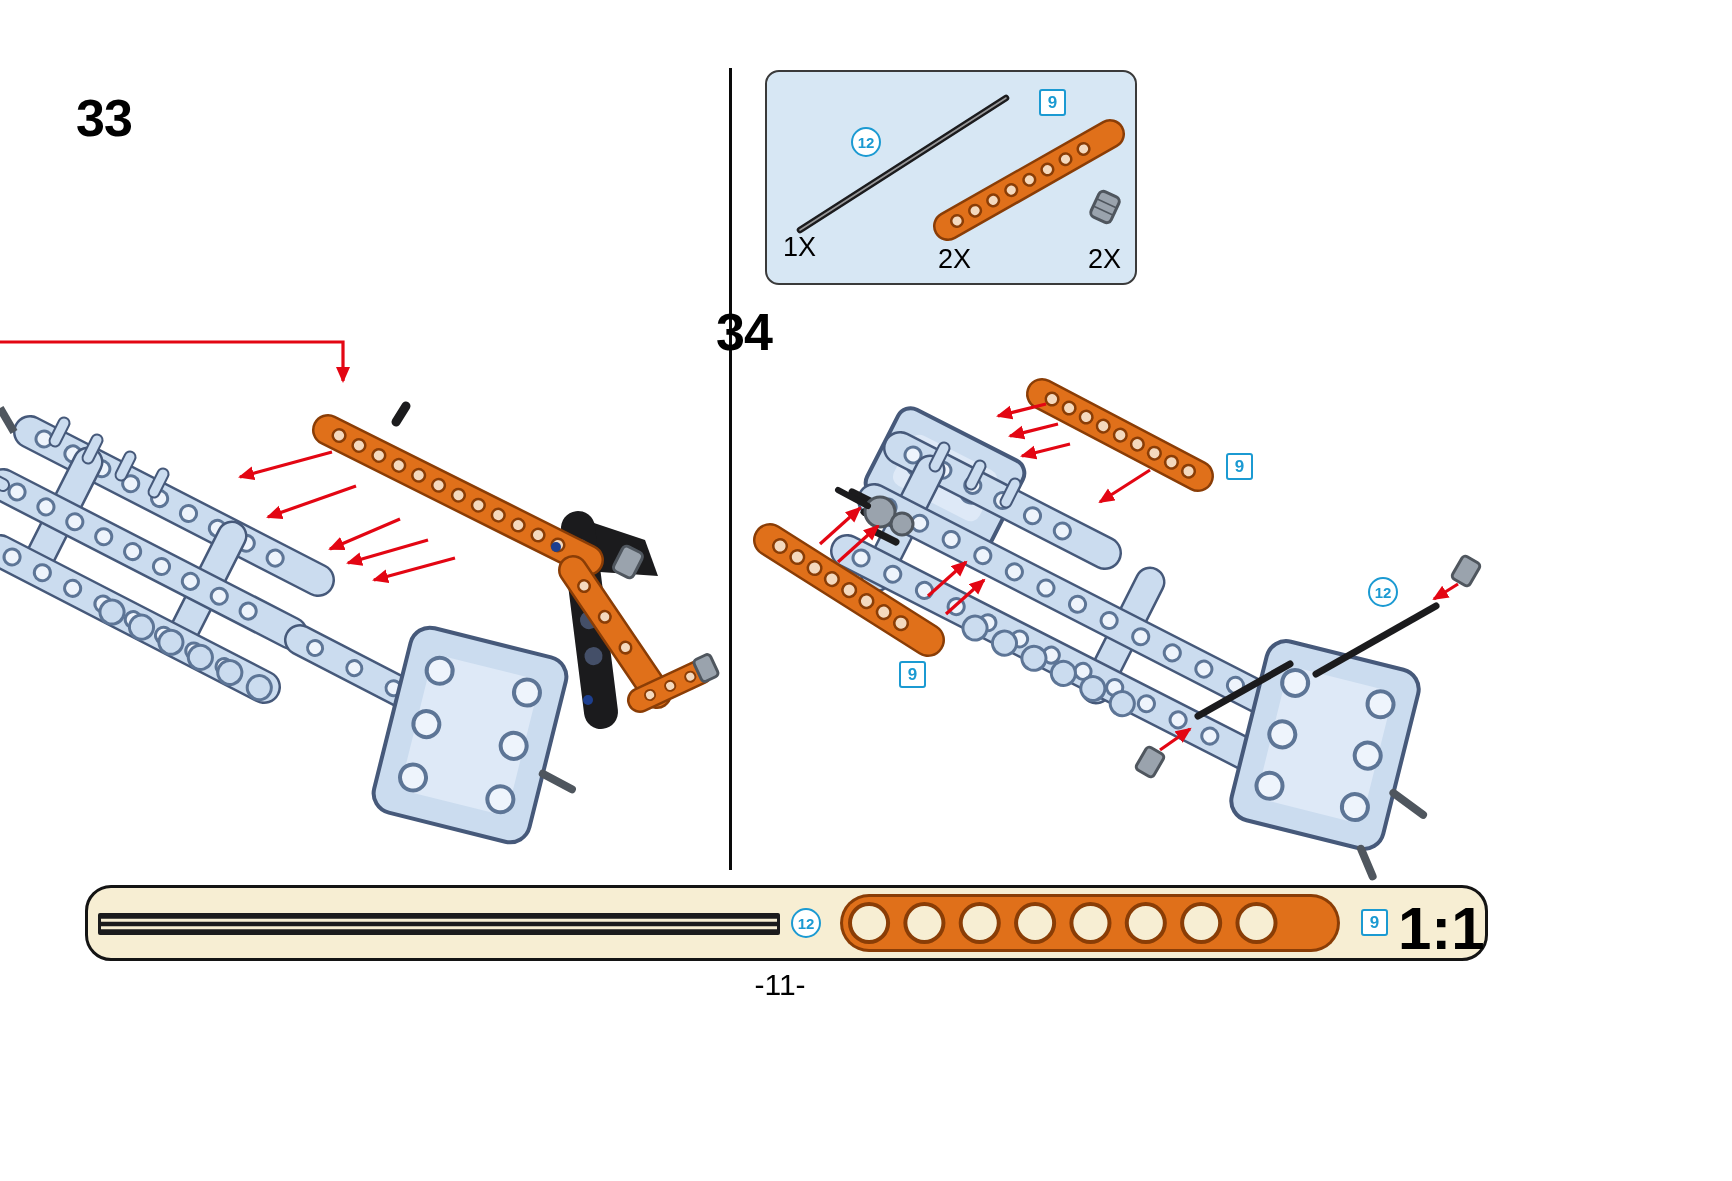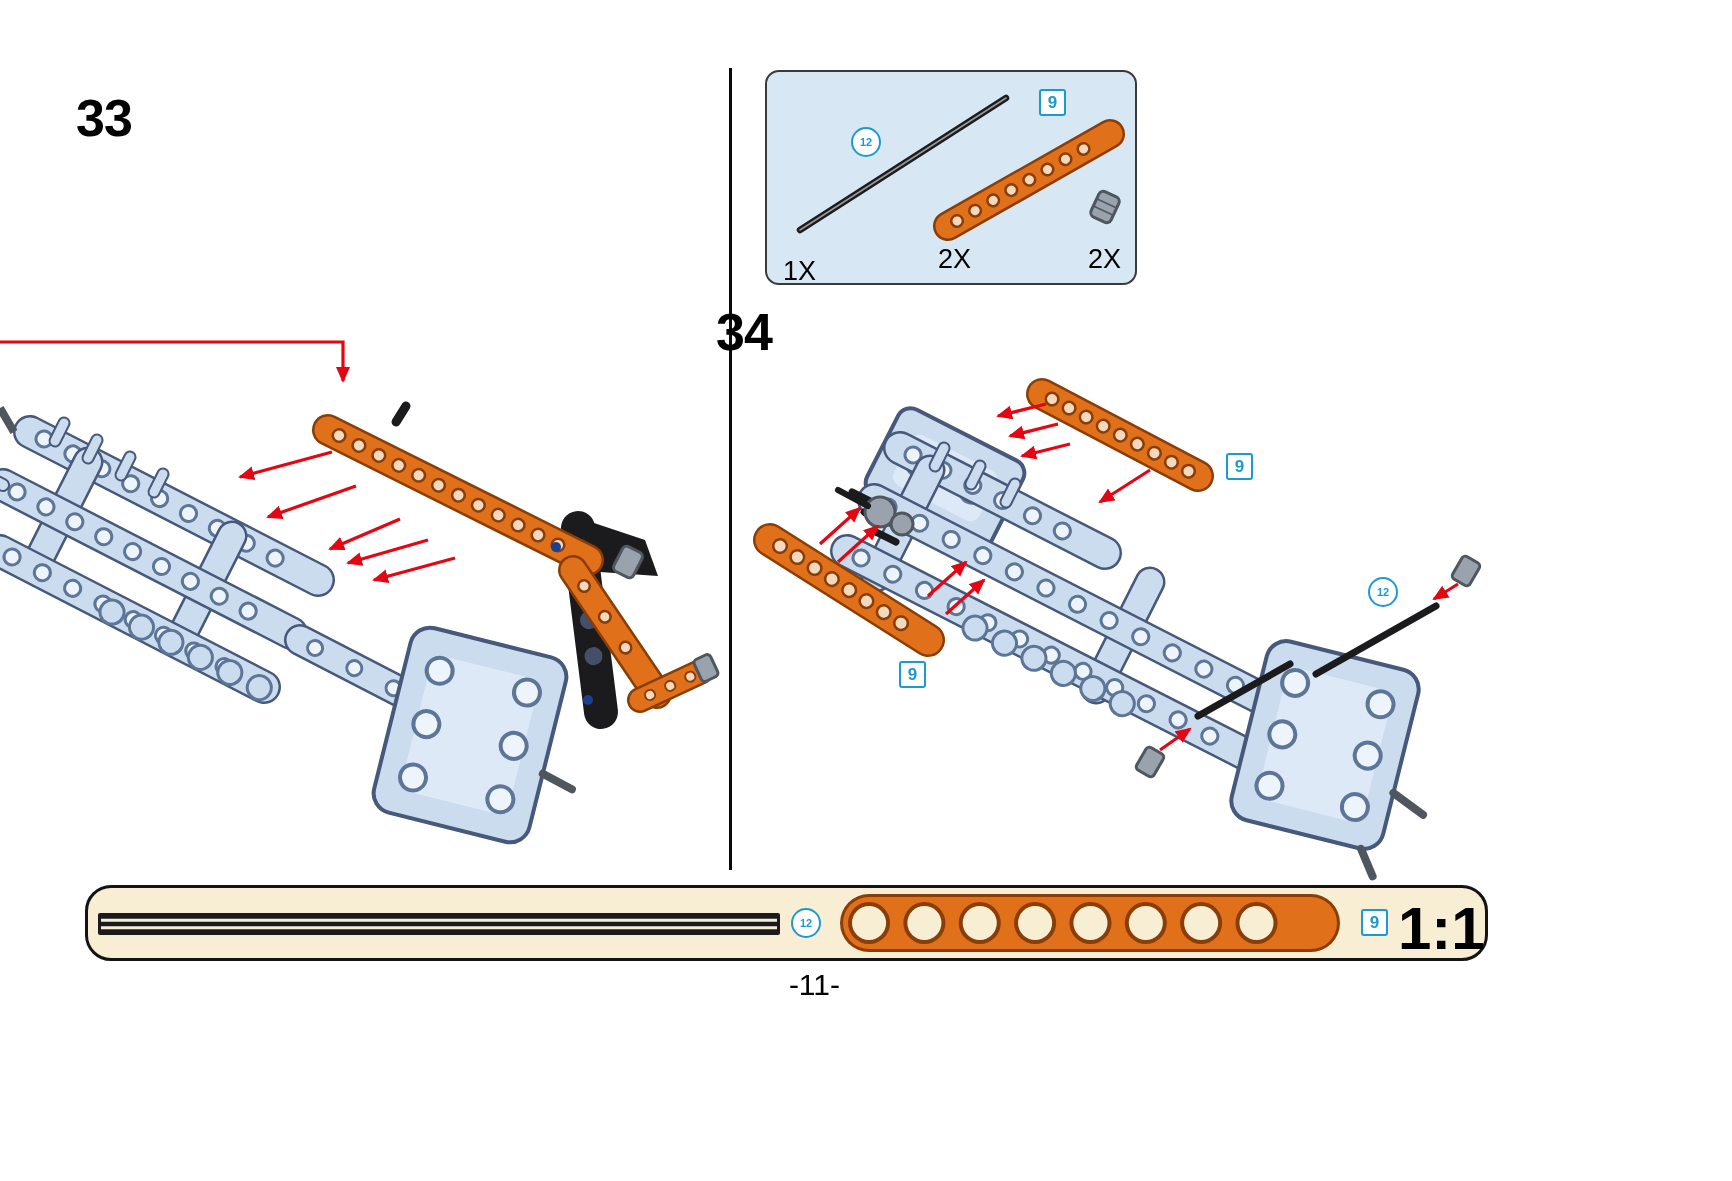--- a/index.html
+++ b/index.html
@@ -7,24 +7,24 @@
         font-family:"Liberation Sans",sans-serif;color:#000;}
   .layer-svg{position:absolute;left:0;top:0;z-index:2;}
   .parts-box{position:absolute;left:765px;top:70px;width:372px;height:215px;z-index:1;
              background:var(--partsbox_bg);border:2.5px solid #3a3a3a;border-radius:14px;box-sizing:border-box;}
   .divider{position:absolute;left:729px;top:68px;width:3px;height:802px;background:#0a0a0a;z-index:1;}
   .scale-bar{position:absolute;left:85px;top:885px;width:1403px;height:76px;z-index:1;
              background:var(--cream);border:3px solid #141414;border-radius:26px;box-sizing:border-box;}
   .step-num{position:absolute;font-size:52px;font-weight:800;z-index:3;letter-spacing:-1px;}
   .count{position:absolute;font-size:27px;font-weight:400;z-index:3;}
   .scale-label{position:absolute;font-size:60px;font-weight:800;z-index:3;}
-  .page-num{position:absolute;left:720px;top:968px;width:120px;text-align:right;font-size:30px;z-index:3;}
+  .page-num{position:absolute;left:720px;top:968px;width:120px;text-align:center;font-size:30px;z-index:3;}
   .callout{position:absolute;display:flex;align-items:center;justify-content:center;background:#fff;
            color:var(--callout);font-weight:700;z-index:3;box-sizing:border-box;}
-  .callout.circle{width:30px;height:30px;border:2px solid var(--callout);border-radius:50%;font-size:11px;}
+  .callout.circle{width:30px;height:30px;border:2px solid var(--callout);border-radius:50%;font-size:15px;}
   .callout.box{width:27px;height:27px;border:2px solid var(--callout);border-radius:3px;font-size:17px;}
   
   .ln{fill:none;stroke-linecap:round;}
   .sq{fill:none;stroke-linecap:butt;}
   .rim-o{stroke:var(--orange_dark);}  .core-o{stroke:var(--orange);}
   .hr-o{stroke:var(--orange_dark);}   .hi-o{stroke:var(--orange_hole);}
   .rim-b{stroke:var(--blue_dark);}    .core-b{stroke:var(--blue);}
   .hr-b{stroke:var(--blue_hole_rim);} .hi-b{stroke:var(--blue_hole);}
   .k{stroke:var(--black_part);}       .hi-k{stroke:var(--black_hole);}
   .axle{stroke:var(--black_part);}
@@ -284,21 +284,21 @@
       <line class="ln rim-o" stroke-width="58" x1="869" y1="923" x2="1311" y2="923"></line>
       <line class="ln core-o" stroke-width="52" x1="869" y1="923" x2="1311" y2="923"></line>
       <line class="ln hr-o" stroke-width="42" stroke-dasharray="0.1 55.25" x1="869" y1="923" x2="1311" y2="923"></line>
       <line class="ln s-cream" stroke-width="34" stroke-linecap="round" stroke-dasharray="0.1 55.25" x1="869" y1="923" x2="1311" y2="923"></line>
     </g>
   </svg>
 
   <div class="step-num" style="left:76px;top:88px">33</div>
   <div class="step-num" style="left:716px;top:302px">34</div>
 
-  <div class="count" style="left:783px;top:256px">1X</div>
+  <div class="count" style="left:783px;top:232px">1X</div>
   <div class="count" style="left:938px;top:244px">2X</div>
   <div class="count" style="left:1088px;top:244px">2X</div>
 
   <div class="callout circle" style="left:851px;top:127px">12</div>
   <div class="callout box" style="left:1039px;top:89px">9</div>
 
   <div class="callout box" style="left:1226px;top:453px">9</div>
   <div class="callout box" style="left:899px;top:661px">9</div>
   <div class="callout circle" style="left:1368px;top:577px">12</div>
 

